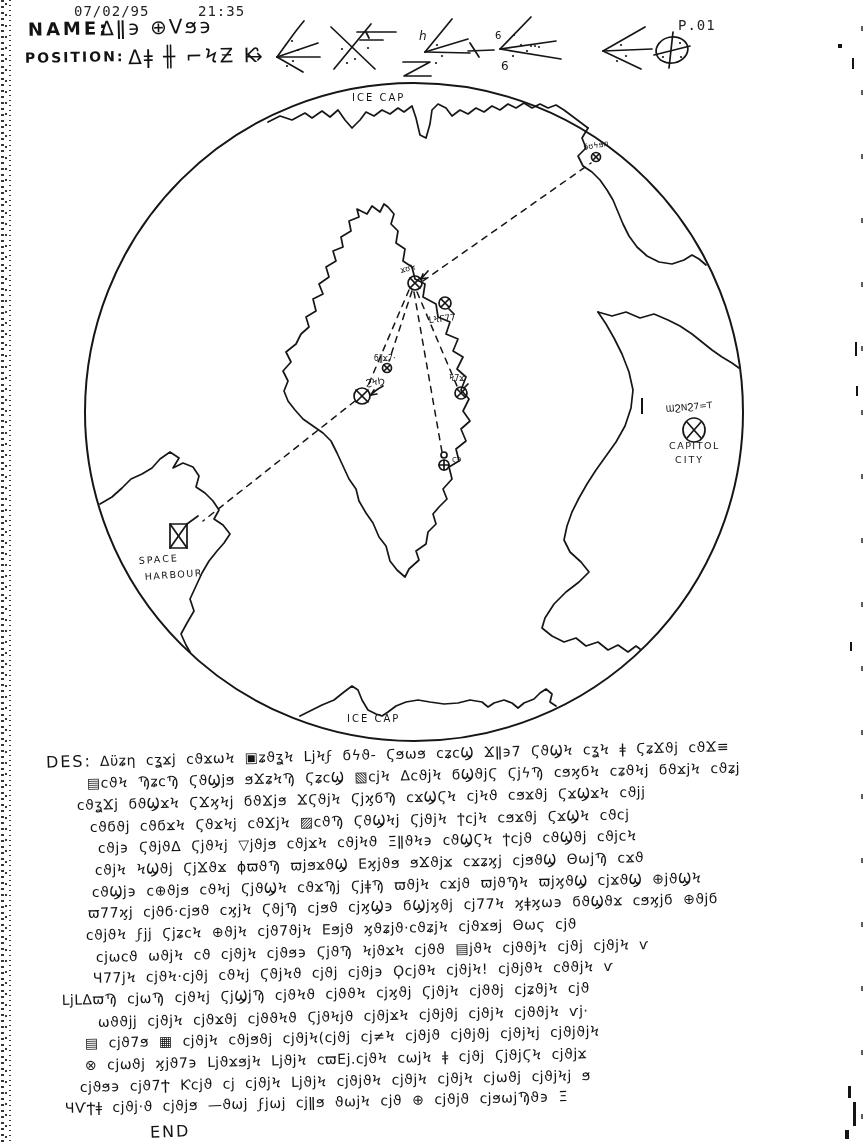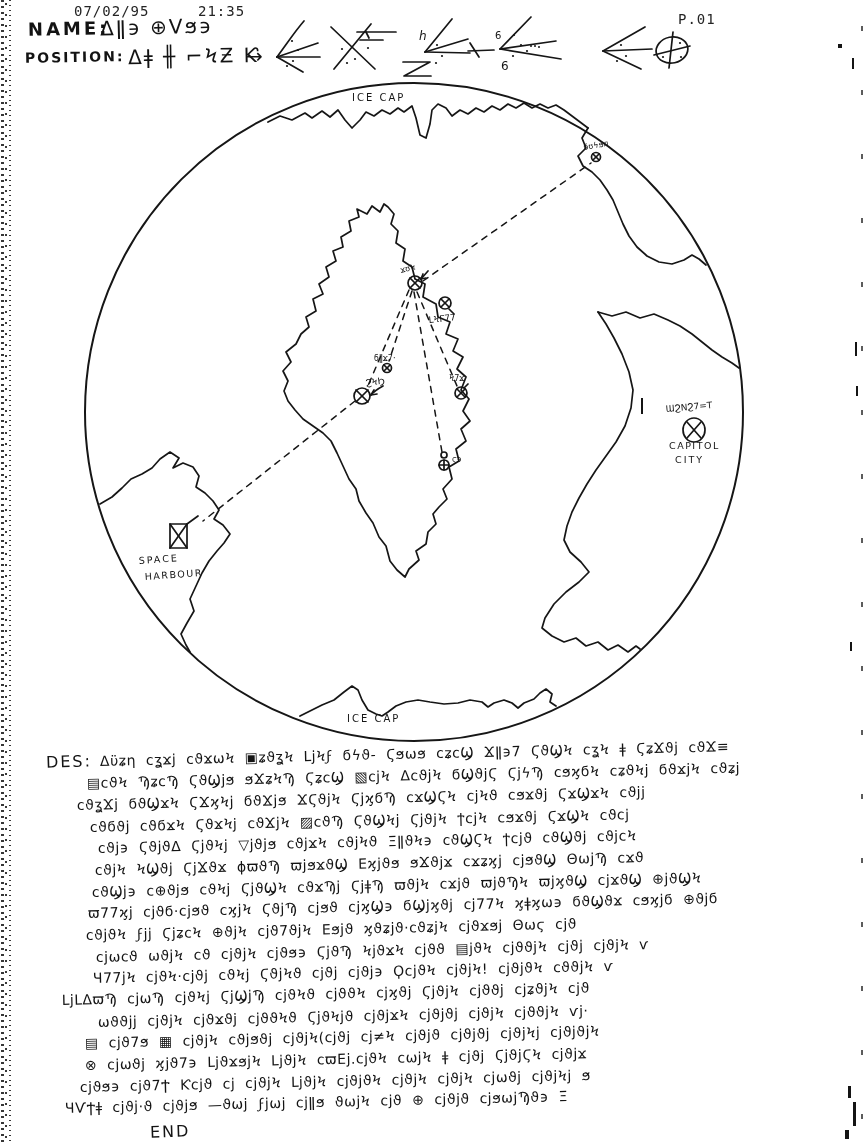--- a/index.html
+++ b/index.html
@@ -41,21 +41,21 @@
   <div class="tick" style="left:641px;top:398px;width:2px;height:16px;"></div>
   <div class="tick" style="left:855px;top:342px;width:2px;height:14px;"></div>
   <div class="tick" style="left:856px;top:386px;width:2px;height:10px;"></div>
   <div class="tick" style="left:850px;top:642px;width:2px;height:9px;"></div>
   <div class="tick" style="left:848px;top:1086px;width:3px;height:12px;"></div>
   <div class="tick" style="left:853px;top:1102px;width:3px;height:24px;"></div>
   <div class="tick" style="left:845px;top:1130px;width:4px;height:9px;"></div>
 
   <div class="fax" style="left:74px;top:3px;">07/02/95</div>
   <div class="fax" style="left:198px;top:3px;">21:35</div>
-  <div class="fax" style="left:678px;top:11px;">P.01</div>
+  <div class="fax" style="left:678px;top:17px;">P.01</div>
 
   <div class="hand label-hand" style="left:28px;top:18px;font-size:18px;transform:rotate(-1deg);">NAME:</div>
   <div class="hand glyphs" style="left:100px;top:15px;font-size:20px;transform:rotate(-1.5deg);">Δǁ϶ ⊕Vϧ϶</div>
   <div class="hand label-hand" style="left:25px;top:49px;font-size:14px;letter-spacing:2px;transform:rotate(-1deg);">POSITION:</div>
   <div class="hand glyphs" style="left:128px;top:44px;font-size:20px;transform:rotate(-1deg);">Δǂ ╫ ⌐ϞƵ Ƙ</div>
   <div class="hand" style="left:246px;top:44px;font-size:20px;">→</div>
 
   <svg width="864" height="750" viewBox="0 0 864 750" style="position:absolute;left:0;top:0;">
     <g stroke="#161616" stroke-width="1.7" fill="none" stroke-linecap="round" stroke-linejoin="round">
 

